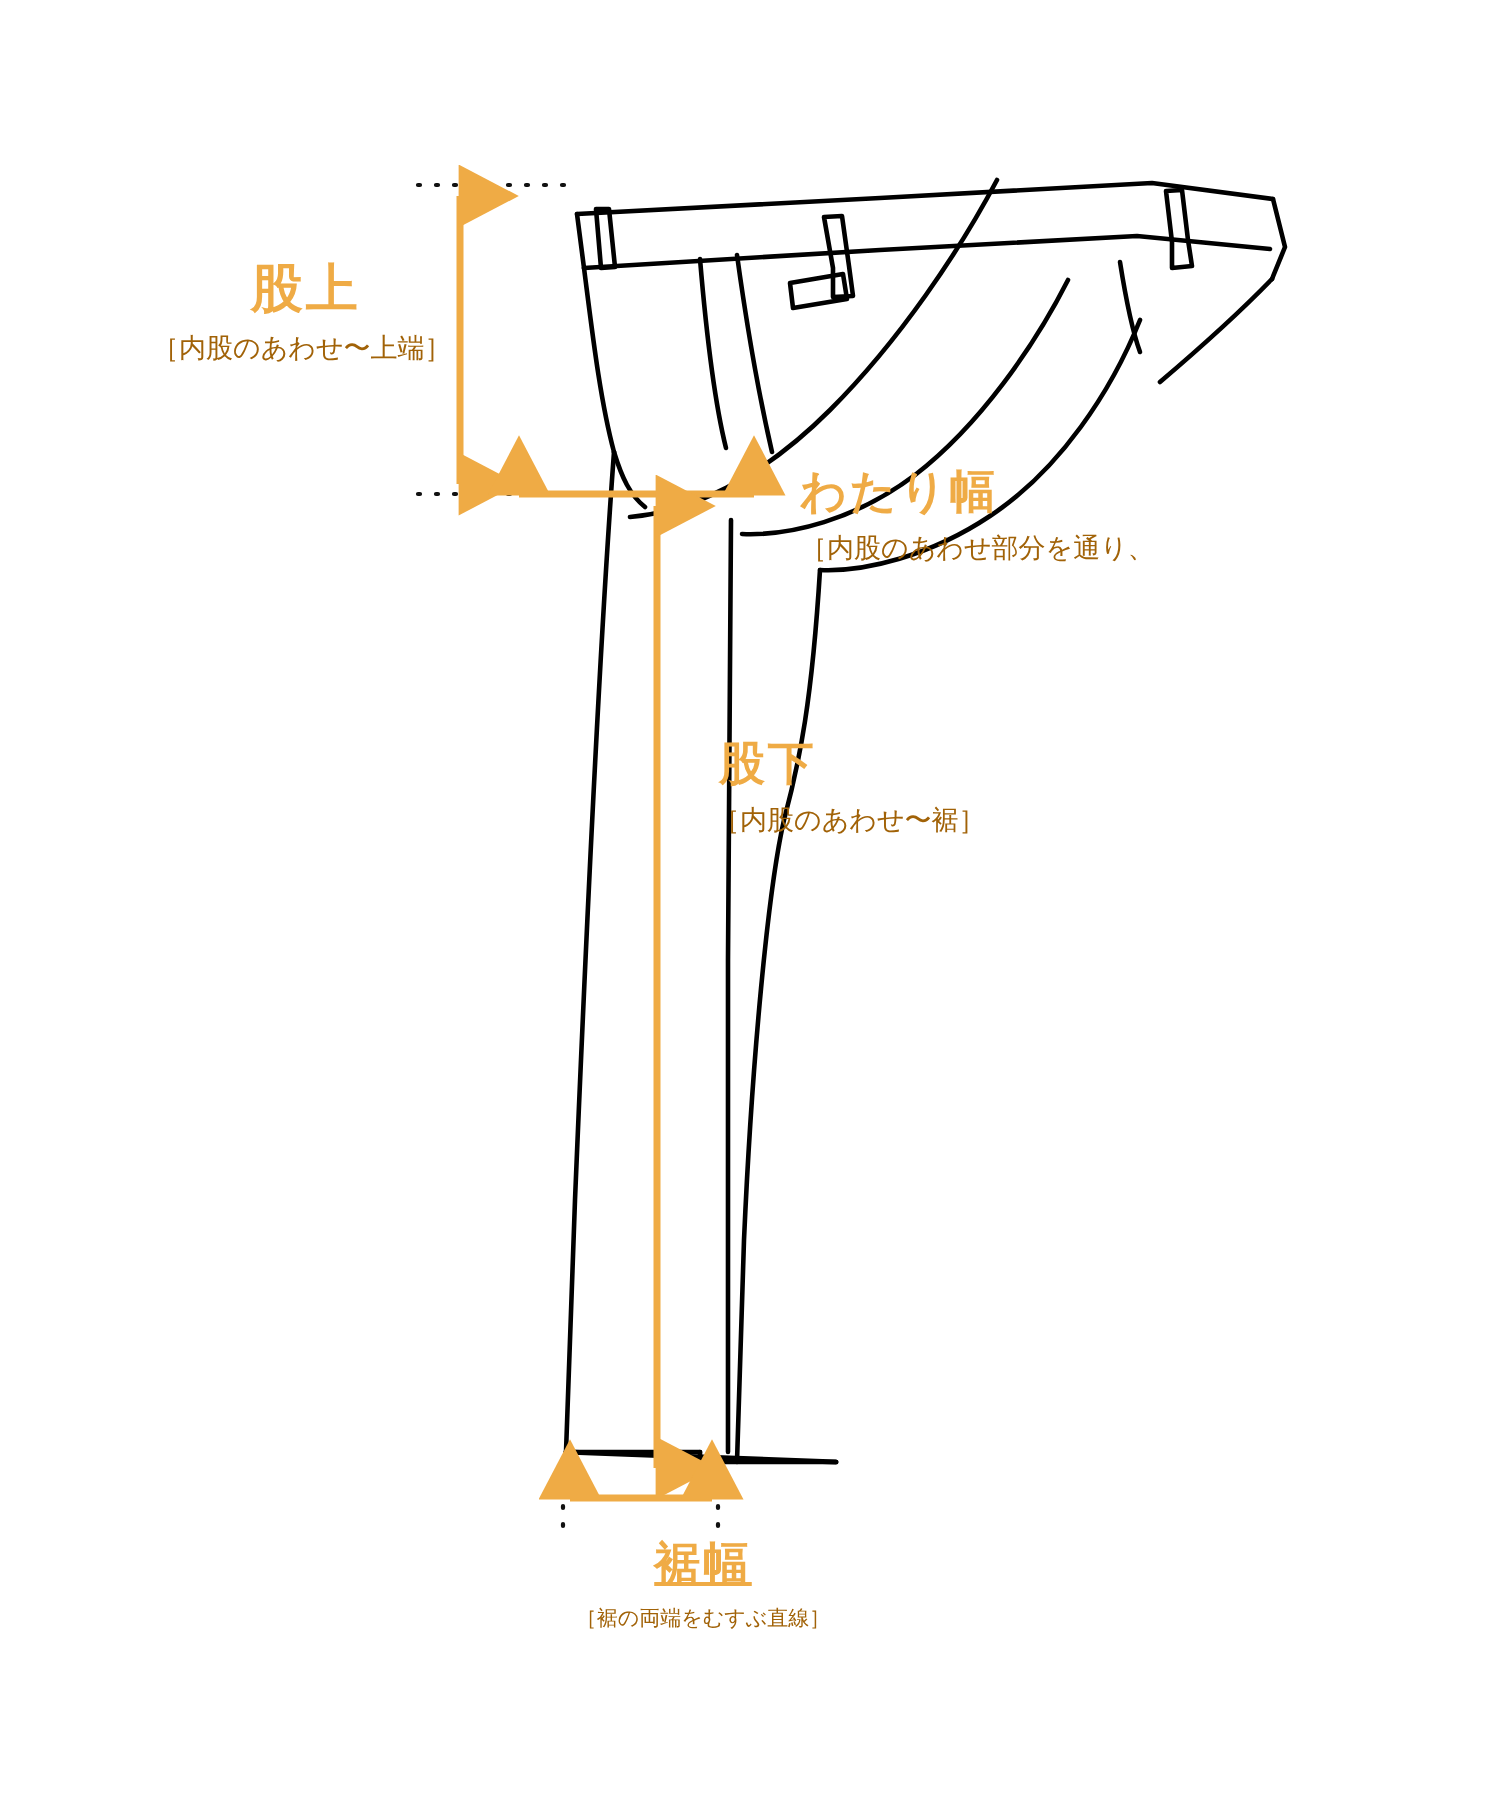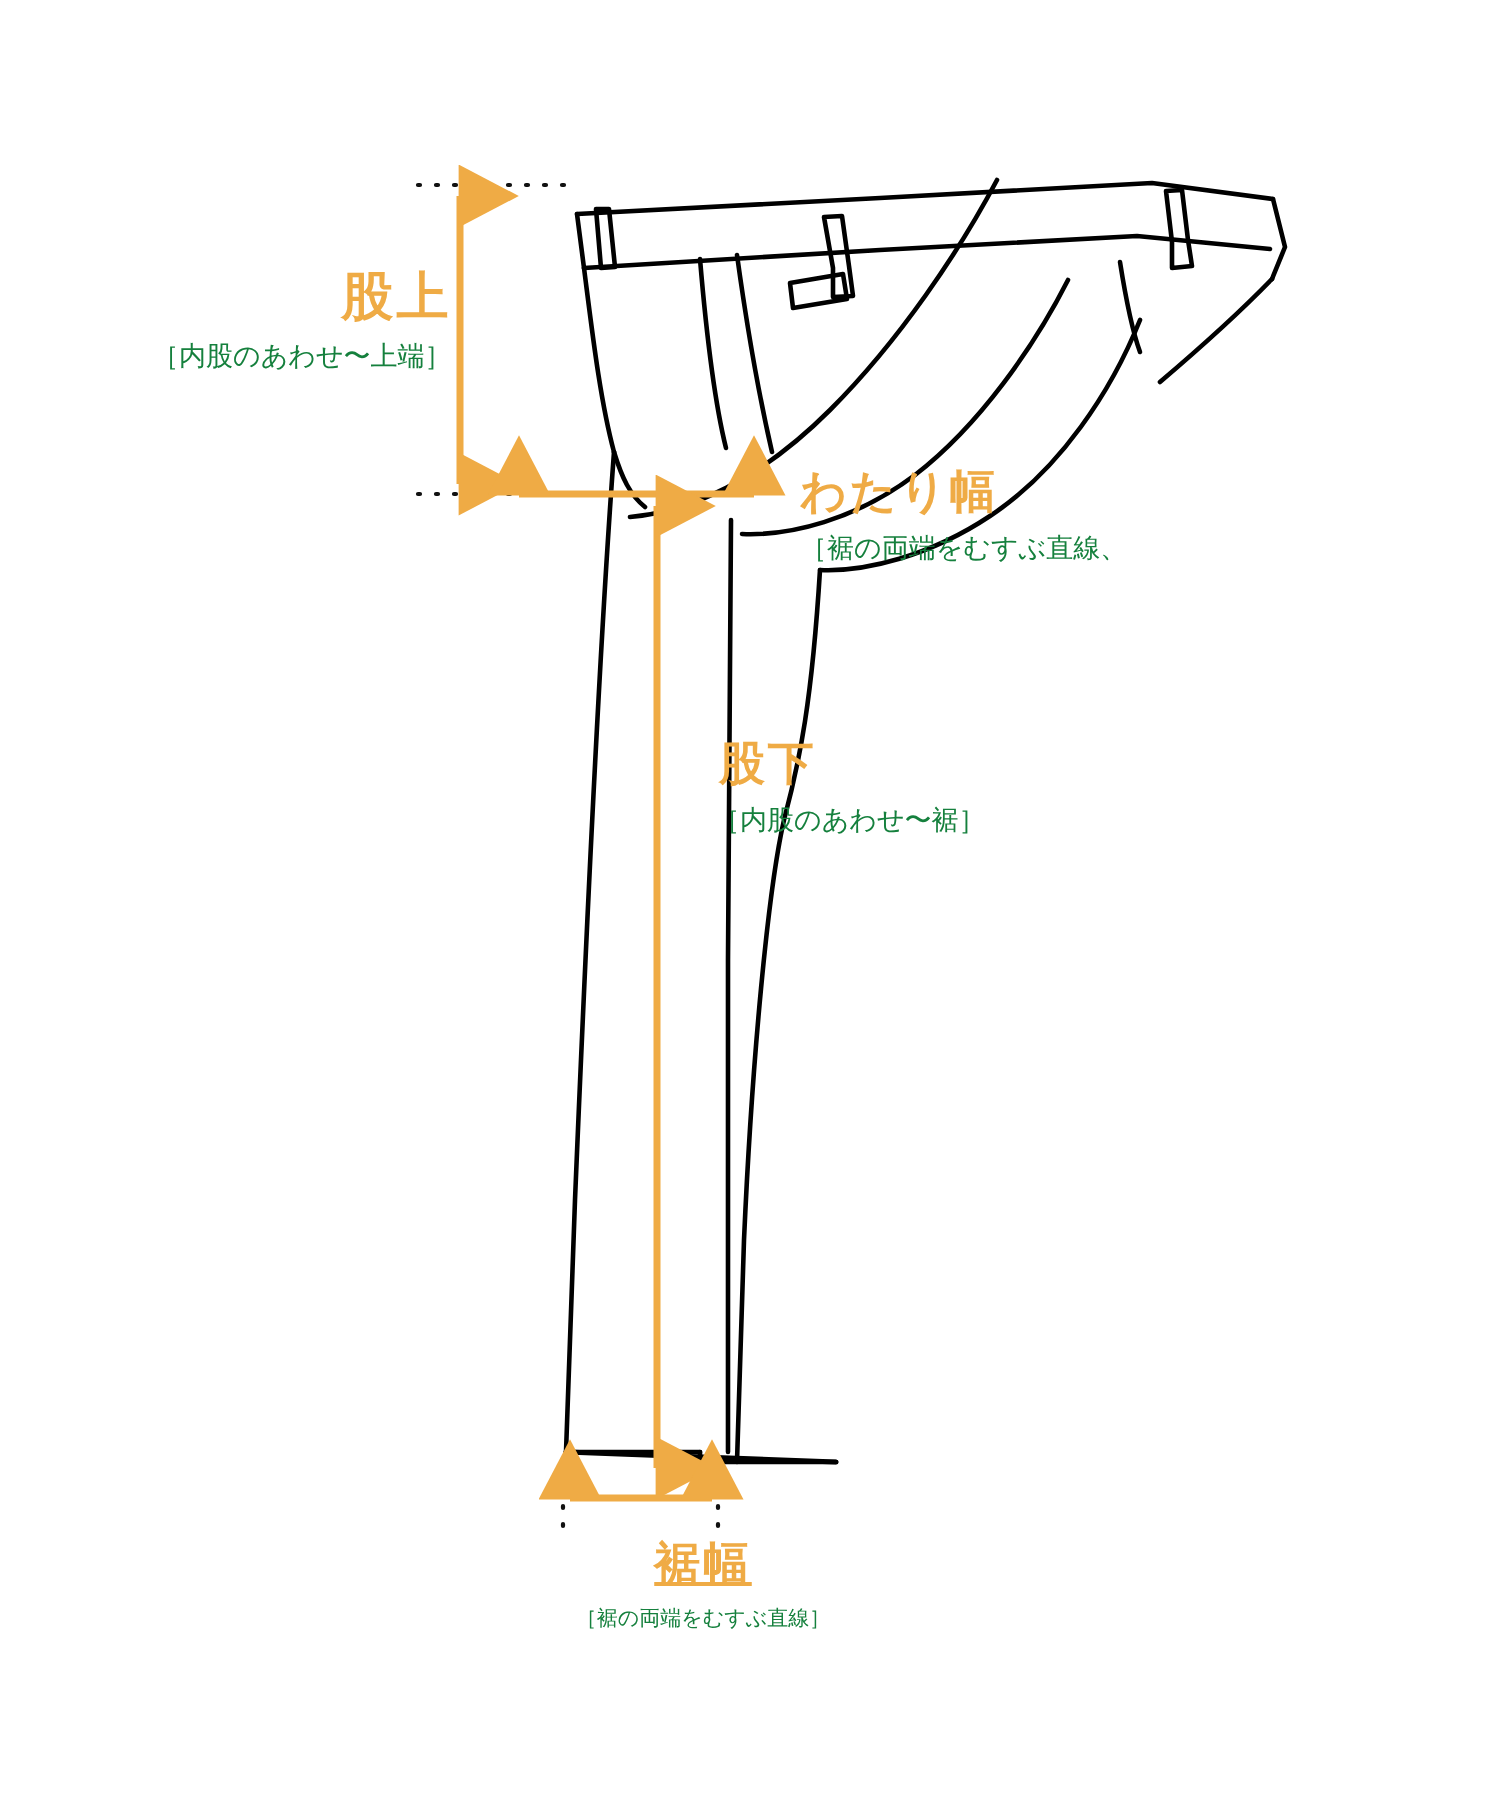--- a/index.html
+++ b/index.html
@@ -30,31 +30,31 @@
     position: absolute;
   }
   .label-title {
     color: #EFAB45;
     font-weight: bold;
     letter-spacing: 0.06em;
     line-height: 1.1;
     white-space: nowrap;
   }
   .label-sub {
-    color: #15803d;
+    color: #a16207;
     line-height: 1.45;
     white-space: nowrap;
     font-family: Liberation Serif, serif;
   }
 
   
   #block-rise {
     left: 152px;
-    top: 268px;
-    text-align: right;
+    top: 260px;
+    text-align: center;
   }
   #block-rise .label-title { font-size: 52px; margin-left: 8px; }
   #block-rise .label-sub { font-size: 27px; margin-top: 12px; }
 
   
   #block-thigh {
     left: 800px;
     top: 466px;
   }
   #block-thigh .label-title { font-size: 46px; margin-left: 0; }
@@ -174,21 +174,21 @@
     </g>
   </svg>
 
   <div class="label-block" id="block-rise">
     <div class="label-title">股上</div>
     <div class="label-sub">［内股のあわせ〜上端］</div>
   </div>
 
   <div class="label-block" id="block-thigh">
     <div class="label-title">わたり幅</div>
-    <div class="label-sub sub-line1">［裾の両端をむすぶ直線、</div>
+    <div class="label-sub sub-line1">［内股のあわせ部分を通り、</div>
   </div>
 
   <div class="label-block" id="block-inseam">
     <div class="label-title">股下</div>
     <div class="label-sub">［内股のあわせ〜裾］</div>
   </div>
 
   <div class="label-block" id="block-hem">
     <div class="label-title">裾幅</div>
     <div class="label-sub">［裾の両端をむすぶ直線］</div>

